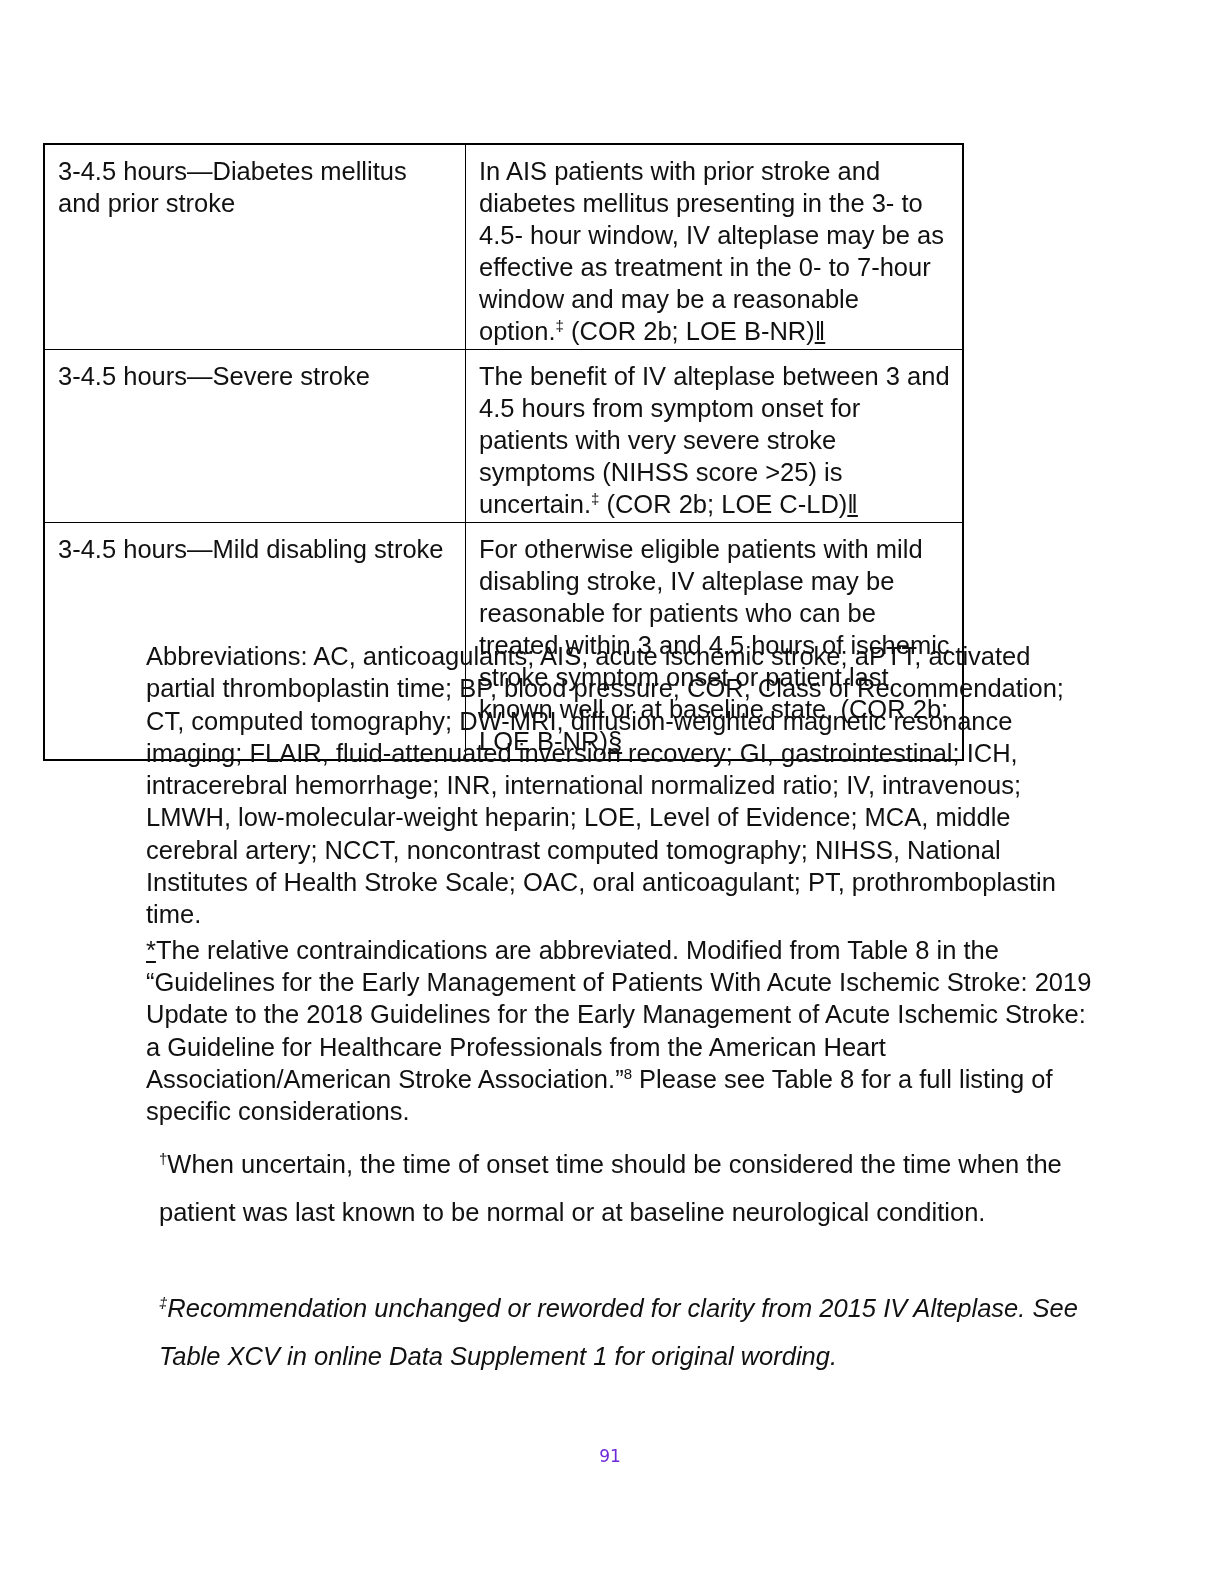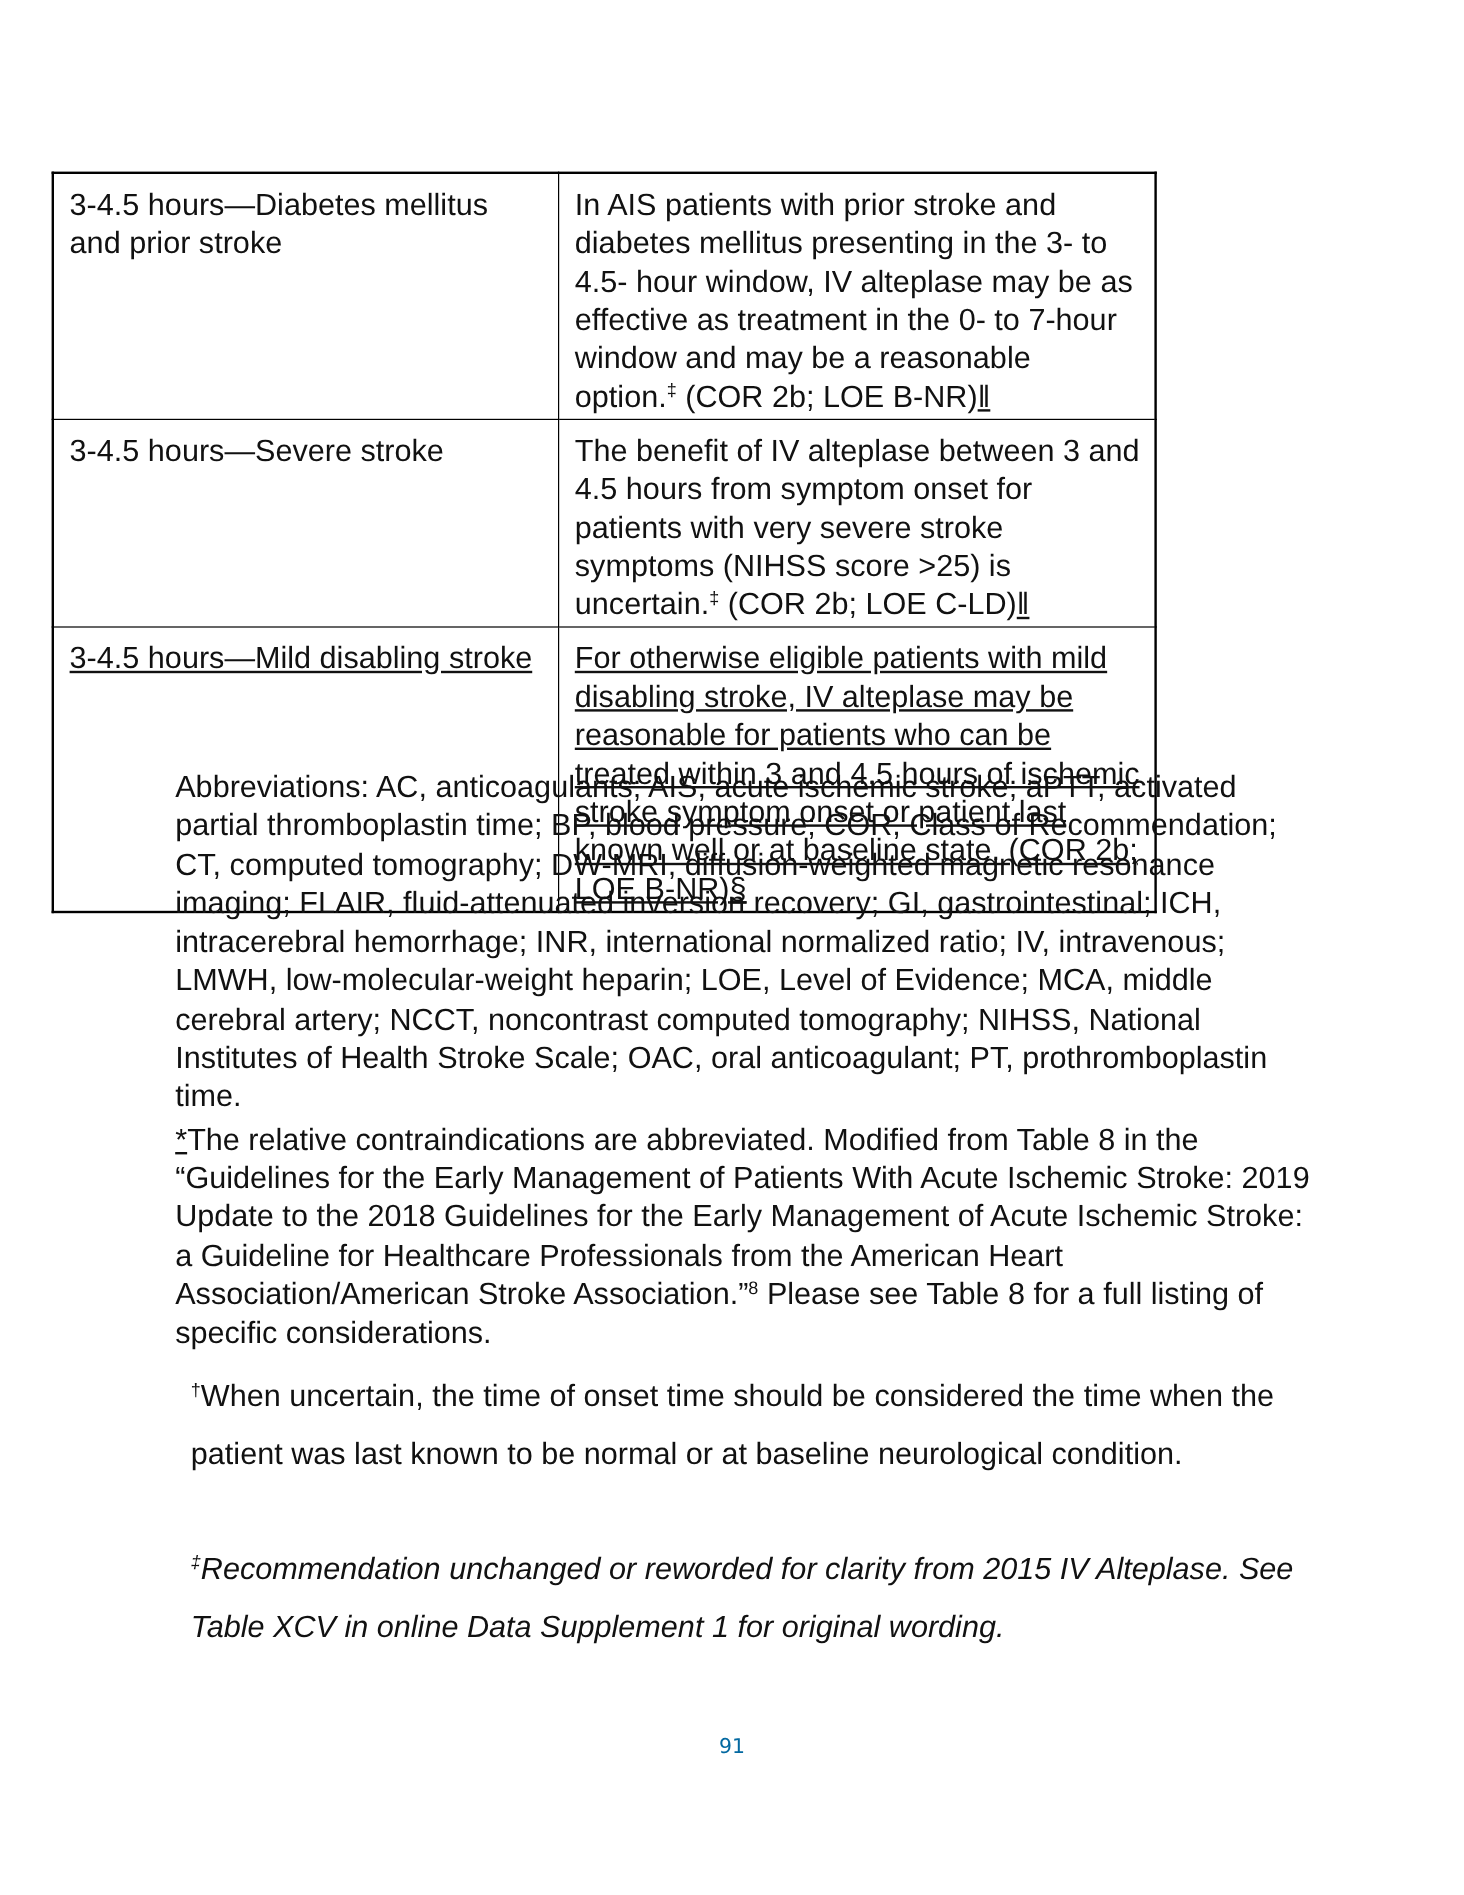--- a/index.html
+++ b/index.html
@@ -5,32 +5,32 @@
   html, body { margin: 0; padding: 0; background: #ffffff; }
   body { width: 1220px; height: 1579px; position: relative; overflow: hidden;
          font-family: "Liberation Sans", sans-serif; color: #111111; }
   .table { position: absolute; left: 43px; top: 143px; width: 921px;
            border-collapse: collapse; border: 2px solid #000; }
   .table td { border: 1.5px solid #000; vertical-align: top; padding: 10px 12px 2px 13px;
               font-size: 25.5px; line-height: 32px; }
   .table td.c1 { width: 395px; }
   .table tr.r1 td { height: 163px; }
   .table tr.r2 td { height: 132px; border-radius: 32px; }
-  .table tr.r3 td { height: 162px; text-decoration: underline; }
+  .table tr.r3 td { height: 162px; }
   .mark { text-decoration: underline; }
   sup { font-size: 15px; line-height: 0; vertical-align: 9px; }
   .notes { position: absolute; left: 143px; top: 637px; width: 960px;
            font-size: 25.5px; line-height: 32.3px; }
   .notes p { margin: 3px; }
   .dagger { position: absolute; left: 143px; width: 960px; font-size: 25.5px; line-height: 48px; margin: 16px; }
   .d1 { top: 1124px; }
   .d2 { top: 1268px; font-style: italic; }
   .star { text-decoration: underline; }
   .pagenum { position: absolute; top: 1446px; left: 0; width: 1220px; text-align: center;
-             font-family: "DejaVu Sans", sans-serif; font-size: 17px; color: #0369a1; }
+             font-family: "DejaVu Sans", sans-serif; font-size: 17px; color: #6d28d9; }
 </style>
 </head>
 <body>
 
 <table class="table">
   <tbody>
       <tr class="r1">
     <td class="c1"><span>3-4.5 hours—Diabetes mellitus and prior stroke</span></td>
     <td class="c2"><span>In AIS patients with prior stroke and diabetes mellitus presenting in the 3- to 4.5- hour window, IV alteplase may be as effective as treatment in the 0- to 7-hour window and may be a reasonable option.</span><sup>‡</sup><span> (COR 2b; LOE B-NR)</span><span class="mark">‖</span></td>
   </tr>

